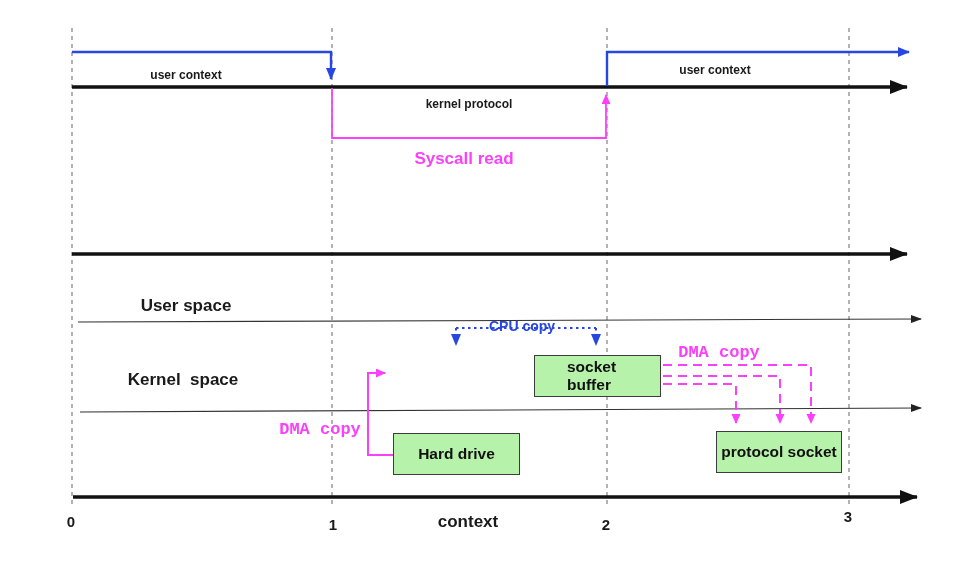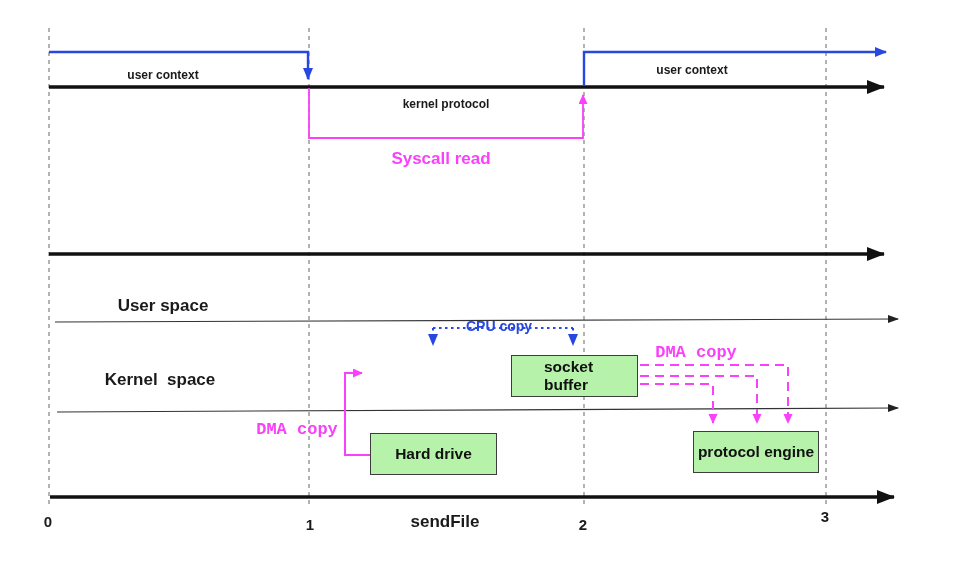--- a/index.html
+++ b/index.html
@@ -2,20 +2,21 @@
 <html style="--blue: #2847e0; --magenta: #fa40fa; --box-fill: #b7f2aa; --box-border: #3d3d3d; --line-black: #111111; --gridline-gray: #808080;"><head>
 <meta charset="utf-8">
 <style>
   html,body{margin:0;padding:0;background:#ffffff;}
   #stage{
     position:relative;
     width:907px;height:578px;
     background:#ffffff;
     font-family:"Liberation Sans","DejaVu Sans",sans-serif;
     overflow:hidden;
+    margin-left:23px;
   }
   #lines{position:absolute;left:0;top:0;width:969px;height:578px;}
 
   .lbl{
     position:absolute;
     transform:translateX(-50%);
     font-weight:bold;
     color:#1a1a1a;
     white-space:pre;
     line-height:1;
@@ -113,21 +114,21 @@
 
   <div class="lbl md" style="left:163px;top:297px;">User space</div>
   <div class="lbl md" style="left:160px;top:371px;">Kernel  space</div>
 
   <div class="lbl blue" style="left:499px;top:319px;">CPU copy</div>
   <div class="lbl mag15" style="left:297px;top:421px;">DMA copy</div>
   <div class="lbl mag15" style="left:696px;top:344px;">DMA copy</div>
 
   <div class="gbox" style="left:511px;top:355px;width:127px;height:42px;padding-left:32px;">socket buffer</div>
   <div class="gbox" style="left:370px;top:433px;width:127px;height:42px;">Hard drive</div>
-  <div class="gbox" style="left:693px;top:431px;width:126px;height:42px;">protocol engine</div>
+  <div class="gbox" style="left:693px;top:431px;width:126px;height:42px;">protocol socket</div>
 
   <div class="lbl tick" style="left:48px;top:514px;">0</div>
   <div class="lbl tick" style="left:310px;top:517px;">1</div>
   <div class="lbl tick" style="left:583px;top:517px;">2</div>
   <div class="lbl tick" style="left:825px;top:509px;">3</div>
-  <div class="lbl axis-title" style="left:445px;top:513px;">sendFile</div>
+  <div class="lbl axis-title" style="left:445px;top:513px;">context</div>
 
 </div>
 
 </body></html>

